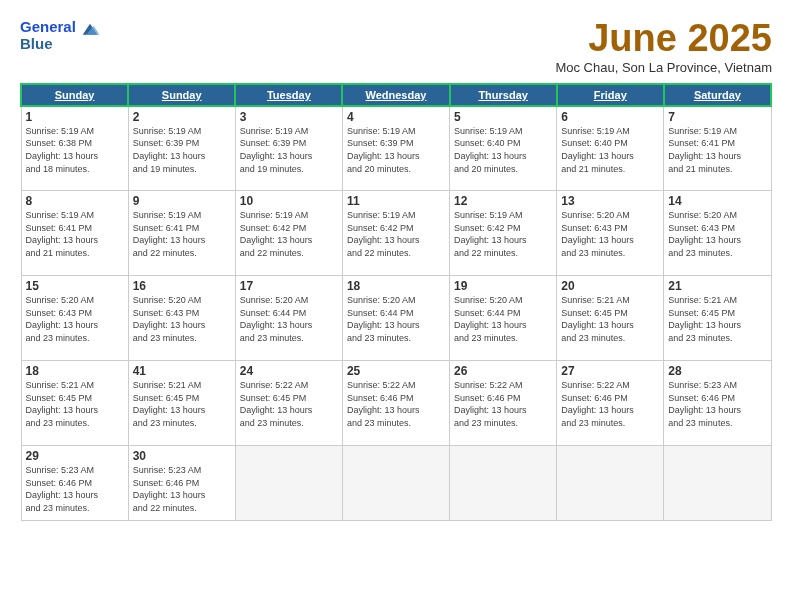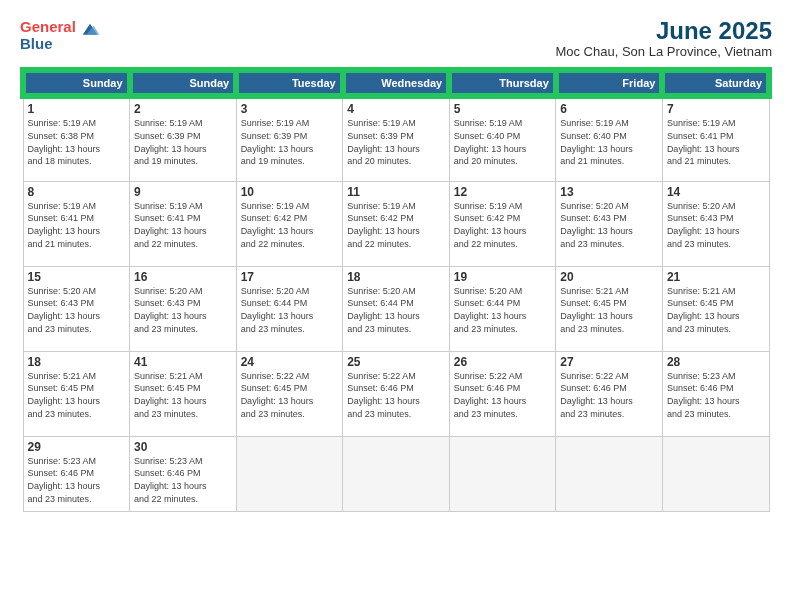--- a/index.html
+++ b/index.html
@@ -27,42 +27,43 @@
     }
     .logo-icon {
       width: 22px;
       height: 22px;
       margin-left: 2px;
     }
     .title-block {
       text-align: right;
     }
     .month-title {
-      font-size: 24px;
+      font-size: 38px;
       font-weight: bold;
-      color: #0c4a6e;
+      color: #a16207;
       line-height: 1.1;
     }
     .location {
       font-size: 13px;
       color: #333;
     }
     .calendar {
       width: 100%;
       border-collapse: collapse;
       table-layout: fixed;
     }
     .calendar th {
       background: #2a6496;
       color: #fff;
       font-size: 11px;
       font-weight: bold;
       padding: 4px 4px;
-      text-align: right;
-      border: 6px solid #22c55e;
+      text-align: center;
+      border: 2px solid #22c55e;
+      text-decoration: underline;
     }
     .calendar td {
       border: 1px solid #ccc;
       vertical-align: top;
       padding: 3px 4px;
       width: 14.28%;
       height: 85px;
       background: #fff;
     }
     .calendar tr:last-child td {
@@ -86,21 +87,21 @@
   </style>
 </head>
 <body>
 
 <div class="page">
   <div class="header">
     <div class="logo">
       <div>
         <div style="display:flex;align-items:center;">
           <div>
-            <div style="font-size:15px;font-weight:bold;color:#ef4444;line-height:1.15;">General</div>
+            <div style="font-size:15px;font-weight:bold;color:#1d4ed8;line-height:1.15;">General</div>
             <div style="font-size:15px;font-weight:bold;color:#2a6496;line-height:1.15;">Blue</div>
           </div>
           <svg class="logo-icon" viewBox="0 0 30 30" style="margin-left:3px;margin-top:-8px;">
             <polygon points="5,20 15,5 25,20" fill="#2a6496"></polygon>
             <polygon points="10,20 20,8 28,20" fill="#5b9bd5" opacity="0.7"></polygon>
           </svg>
         </div>
       </div>
     </div>
     <div class="title-block">

